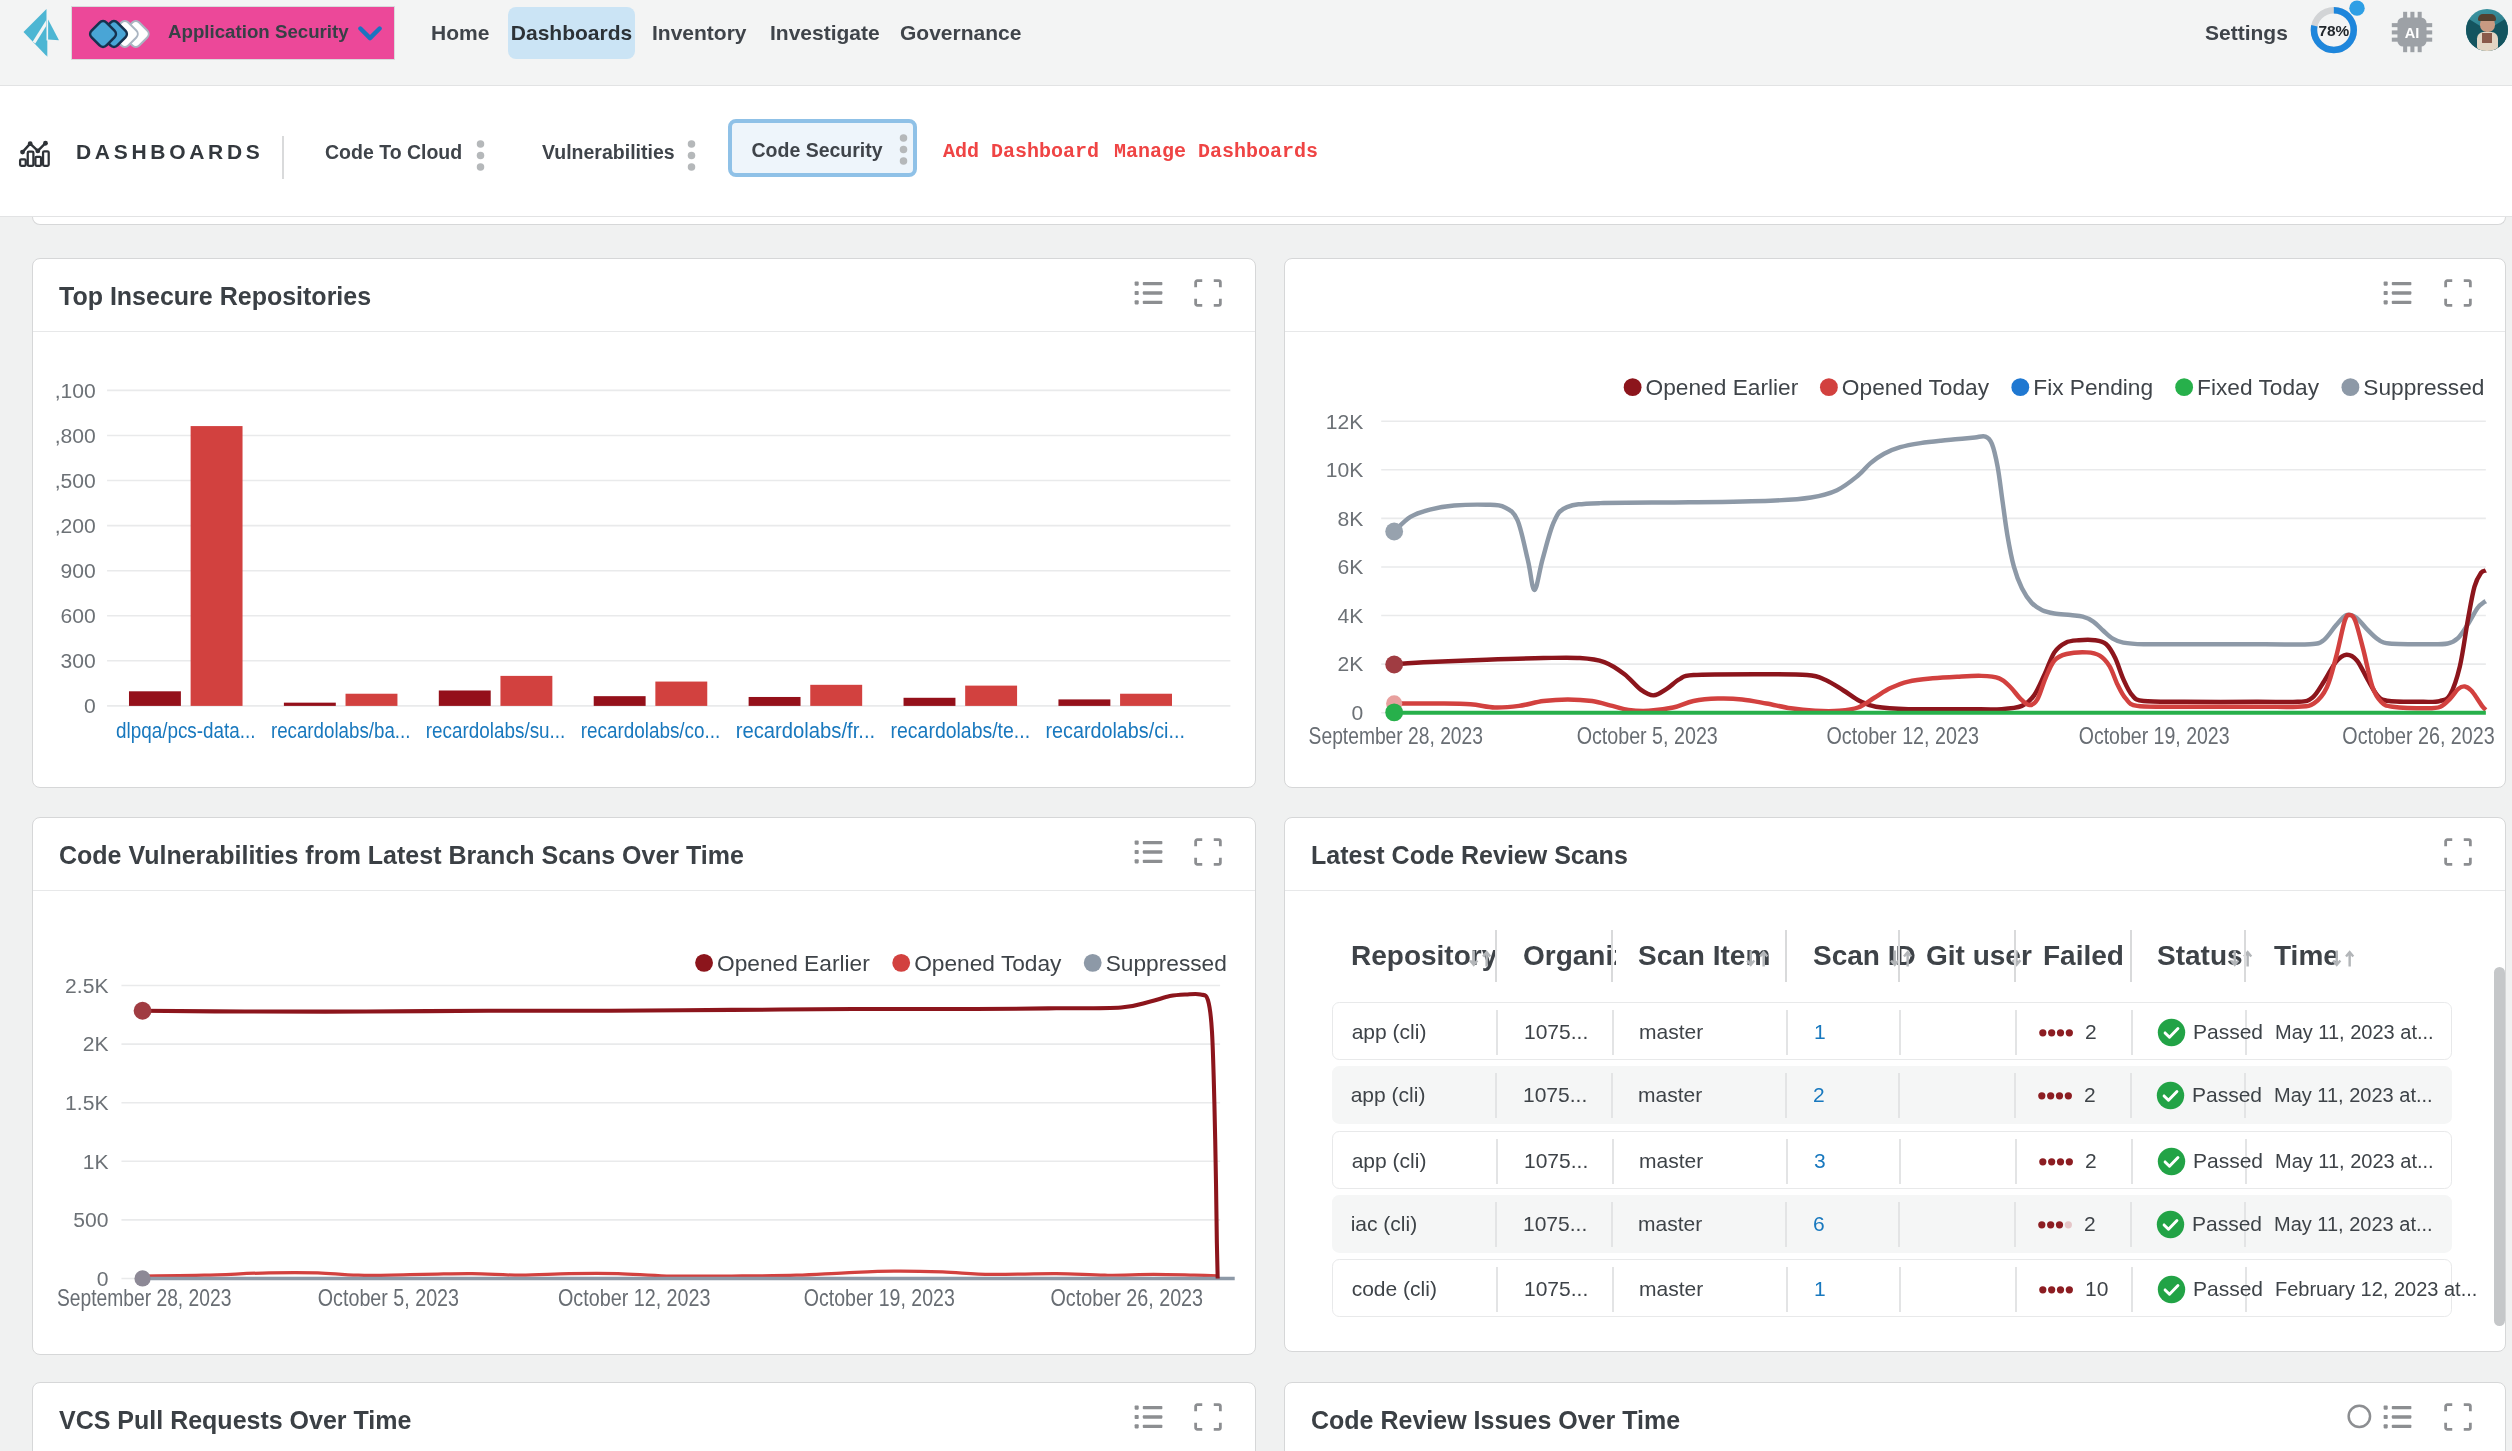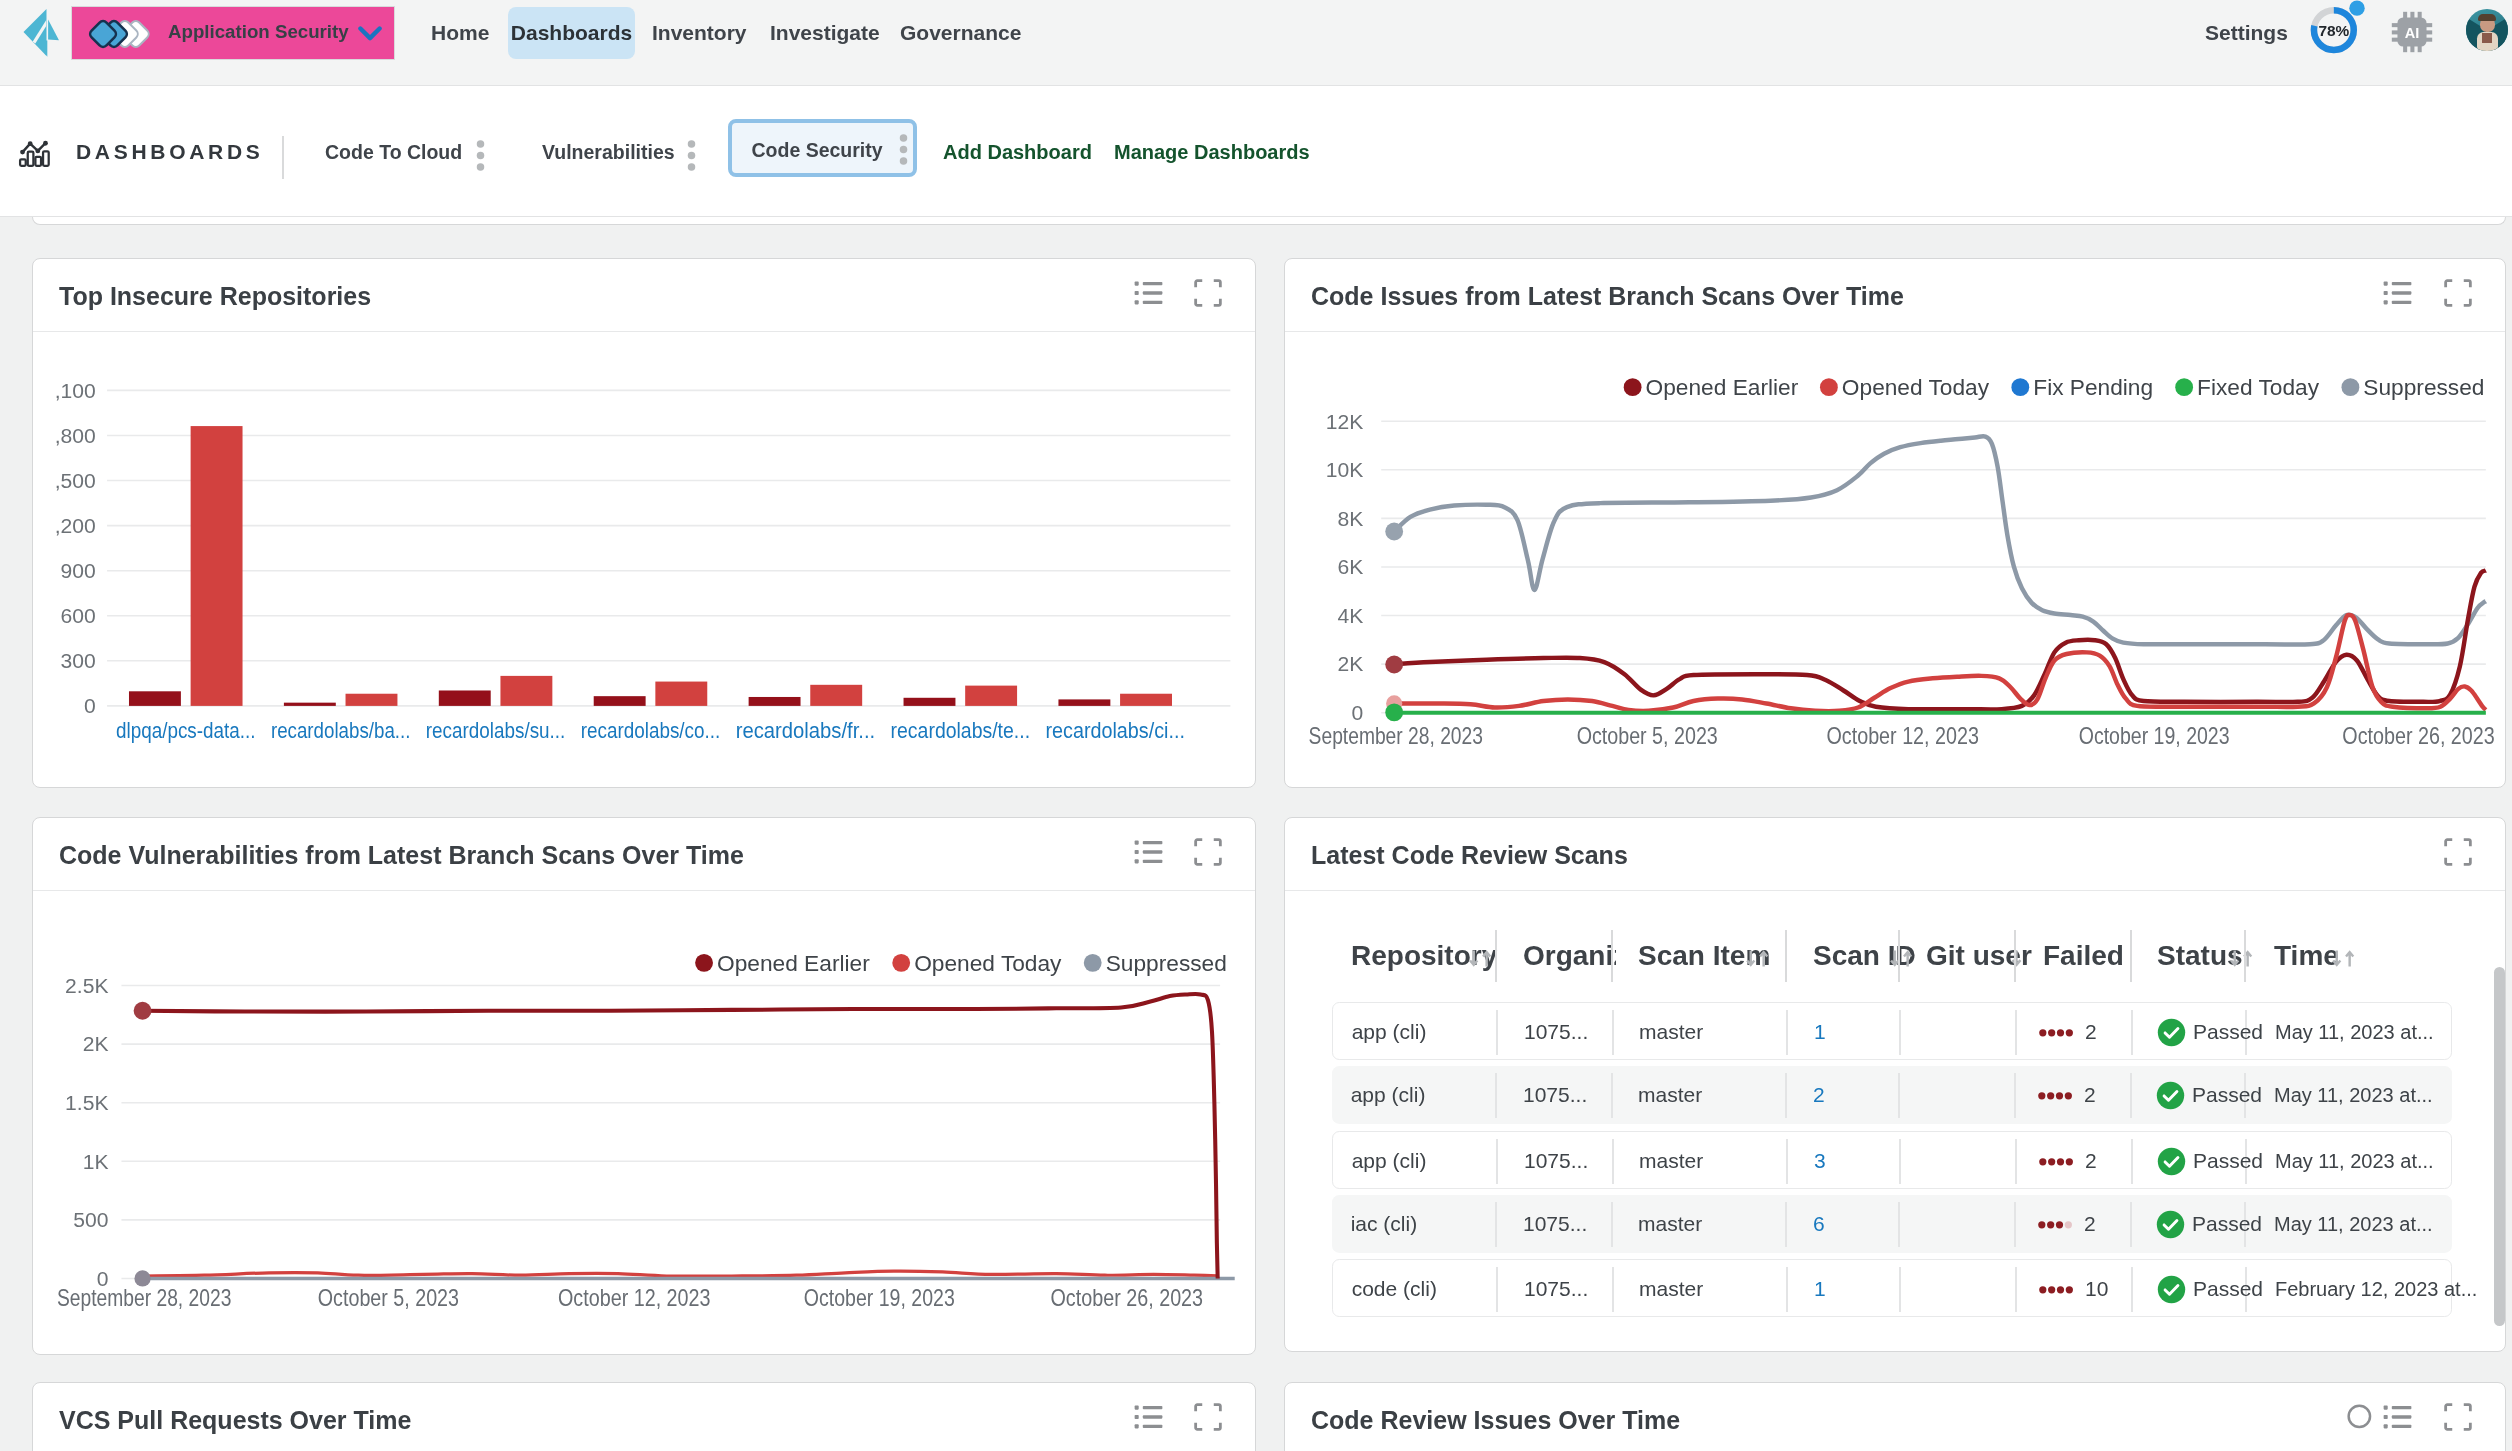--- a/index.html
+++ b/index.html
@@ -1,21 +1,21 @@
 <!DOCTYPE html>
 <html style="font-size:13px"><head><meta charset="utf-8"><style>
 * { margin:0; padding:0; box-sizing:border-box; }
 html,body { width:2512px; height:1451px; font-family:"Liberation Sans", sans-serif; background:#f0f1f1; overflow:hidden; position:relative; }
 .abs { position:absolute; }
 .card { position:absolute; background:#fff; border:0.8px solid #d6d7d8; border-radius:8px; }
 .chead { position:absolute; left:0; top:0; right:0; height:73px; border-bottom:0.8px solid #e7e8e9; }
 .ctitle { position:absolute; left:26px; top:0; height:73px; line-height:75px; font-size:25px; font-weight:bold; color:#3b4045; white-space:nowrap; }
 .navitem { position:absolute; top:0; height:65px; line-height:65px; font-size:21px; font-weight:bold; color:#3f444a; white-space:nowrap; }
 .tab { position:absolute; top:31px; height:70px; line-height:70px; font-size:19.5px; font-weight:bold; color:#3f444a; white-space:nowrap; }
-.bluelink { color:#14532d; }
+.bluelink { color:#ef4444;font-family:Liberation Mono, monospace; }
 .th { position:absolute; top:114px; height:47px; line-height:47px; font-size:28px; font-weight:bold; color:#3e4348; white-space:nowrap; }
 .td { position:absolute; top:0; height:58px; line-height:58px; font-size:21px; color:#3e4348; white-space:nowrap;text-align:right; }
 svg text { font-family:"Liberation Sans", sans-serif; }
 </style></head>
 <body>
 <div class="abs" style="left:32px;top:195px;width:2474px;height:30px;background:#fff;border:0.8px solid #d6d7d8;border-top:none;border-radius:0 0 8px 8px"></div>
 
 <div class="abs" style="left:0;top:0;width:2512px;height:86px;background:#f3f4f4;border-bottom:0.8px solid #e2e3e4;z-index:10">
   <svg width="50" height="61" viewBox="0 0 62 75" style="position:absolute;left:11.4px;top:1.6px">
 <defs>
@@ -193,21 +193,20 @@
       <text x="570" y="501" text-anchor="middle" font-size="28" fill="#1878be" textLength="172" lengthAdjust="spacingAndGlyphs">recardolabs/su...</text>
       <text x="761" y="501" text-anchor="middle" font-size="28" fill="#1878be" textLength="172" lengthAdjust="spacingAndGlyphs">recardolabs/co...</text>
       <text x="952" y="501" text-anchor="middle" font-size="28" fill="#1878be" textLength="172" lengthAdjust="spacingAndGlyphs">recardolabs/fr...</text>
       <text x="1143" y="501" text-anchor="middle" font-size="28" fill="#1878be" textLength="172" lengthAdjust="spacingAndGlyphs">recardolabs/te...</text>
       <text x="1334" y="501" text-anchor="middle" font-size="28" fill="#1878be" textLength="172" lengthAdjust="spacingAndGlyphs">recardolabs/ci...</text>
     </svg>
 </div>
 
 <div class="card" style="left:1284px;top:258px;width:1222px;height:530px">
   <div class="chead"></div>
-    <div class="ctitle">Code Issues from Latest Branch Scans Over Time</div>
   <svg width="31" height="28" viewBox="0 0 38 34" style="position:absolute;left:1097px;top:19.5px">
       <g fill="#8c8e91">
         <rect x="2" y="3" width="5" height="5" rx="1"></rect>
         <rect x="2" y="14.5" width="5" height="5" rx="1"></rect>
         <rect x="2" y="26" width="5" height="5" rx="1"></rect>
       <rect x="12" y="3.5" width="24" height="4" rx="1"></rect>
         <rect x="12" y="15" width="24" height="4" rx="1"></rect>
         <rect x="12" y="26.5" width="24" height="4" rx="1"></rect>
       </g>
     </svg>

